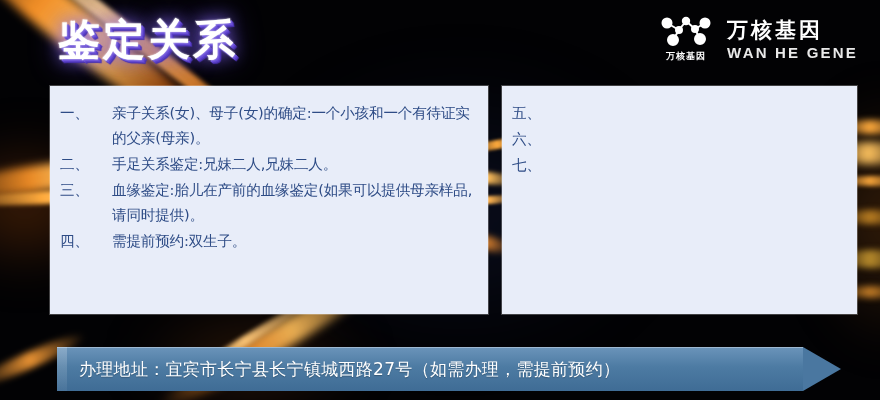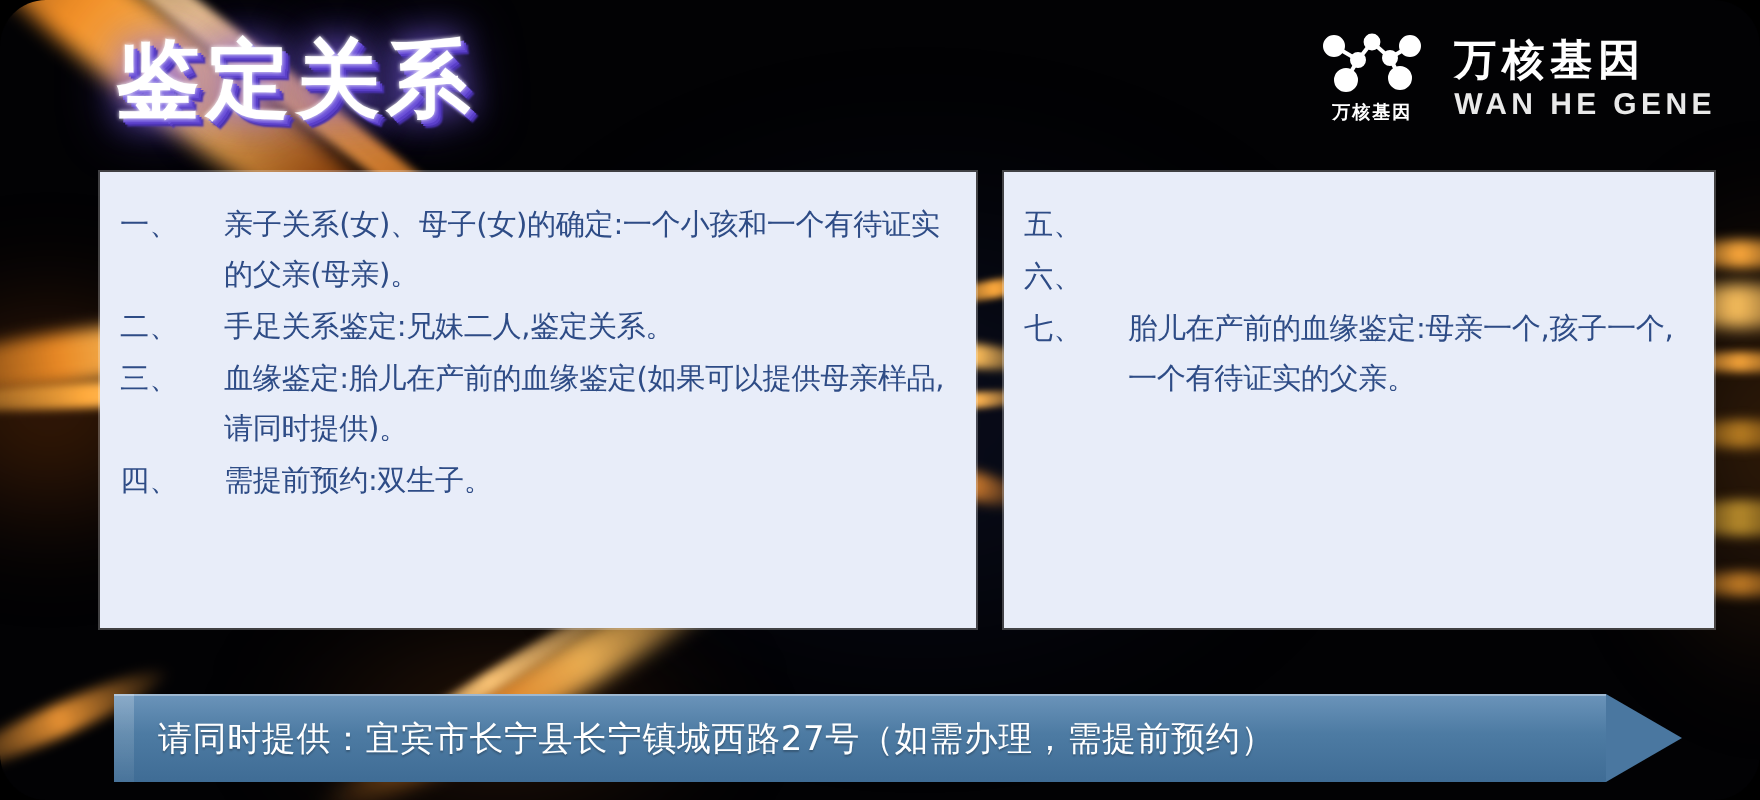--- a/index.html
+++ b/index.html
@@ -7,21 +7,20 @@
     padding: 0;
     background: #000;
   }
   #slide {
     position: relative;
     width: 880px;
     height: 400px;
     overflow: hidden;
     background: #020204;
     font-family: "Liberation Sans", "DejaVu Sans", sans-serif;
-    border-radius: 23px;
   }
 
   
   .bg-layer {
     position: absolute;
     inset: 0;
     overflow: hidden;
   }
   .streak {
     position: absolute;
@@ -384,45 +383,44 @@
     </div>
   </div>
 
   <div class="panel panel-left">
     <div class="item">
       <span class="item-num">一、</span>
       <span class="item-text">亲子关系(女)、母子(女)的确定:一个小孩和一个有待证实的父亲(母亲)。</span>
     </div>
     <div class="item">
       <span class="item-num">二、</span>
-      <span class="item-text">手足关系鉴定:兄妹二人,鉴定关系。</span>
+      <span class="item-text">手足关系鉴定:兄妹二人,兄妹二人。</span>
     </div>
     <div class="item">
       <span class="item-num">三、</span>
       <span class="item-text">血缘鉴定:胎儿在产前的血缘鉴定(如果可以提供母亲样品,请同时提供)。</span>
     </div>
     <div class="item">
       <span class="item-num">四、</span>
       <span class="item-text">需提前预约:双生子。</span>
     </div>
   </div>
 
   <div class="panel panel-right">
     <div class="item">
       <span class="item-num">五、</span>
     </div>
     <div class="item">
       <span class="item-num">六、</span>
     </div>
     <div class="item">
       <span class="item-num">七、</span>
-      <span class="item-text">胎儿在产前的血缘鉴定:母亲一个,孩子一个,一个有待证实的父亲。</span>
     </div>
   </div>
 
   <div class="banner">
     <div class="banner-body"></div>
     <div class="banner-arrow"></div>
     <div class="banner-notch"></div>
-    <div class="banner-text">请同时提供：宜宾市长宁县长宁镇城西路27号（如需办理，需提前预约）</div>
+    <div class="banner-text">办理地址：宜宾市长宁县长宁镇城西路27号（如需办理，需提前预约）</div>
   </div>
 
 </div>
 
 </body></html>

